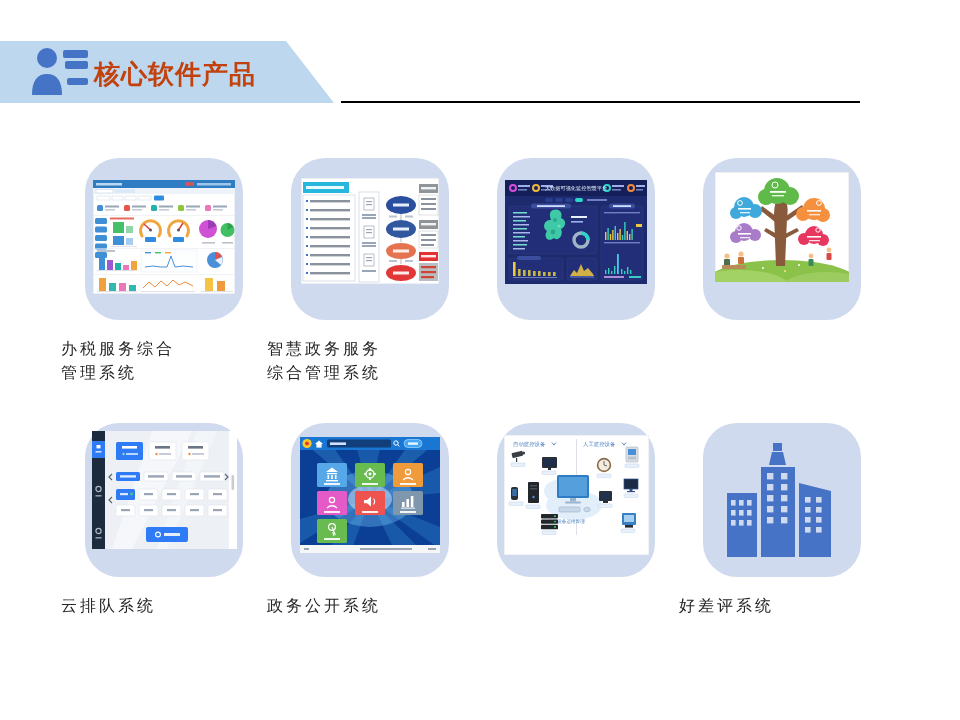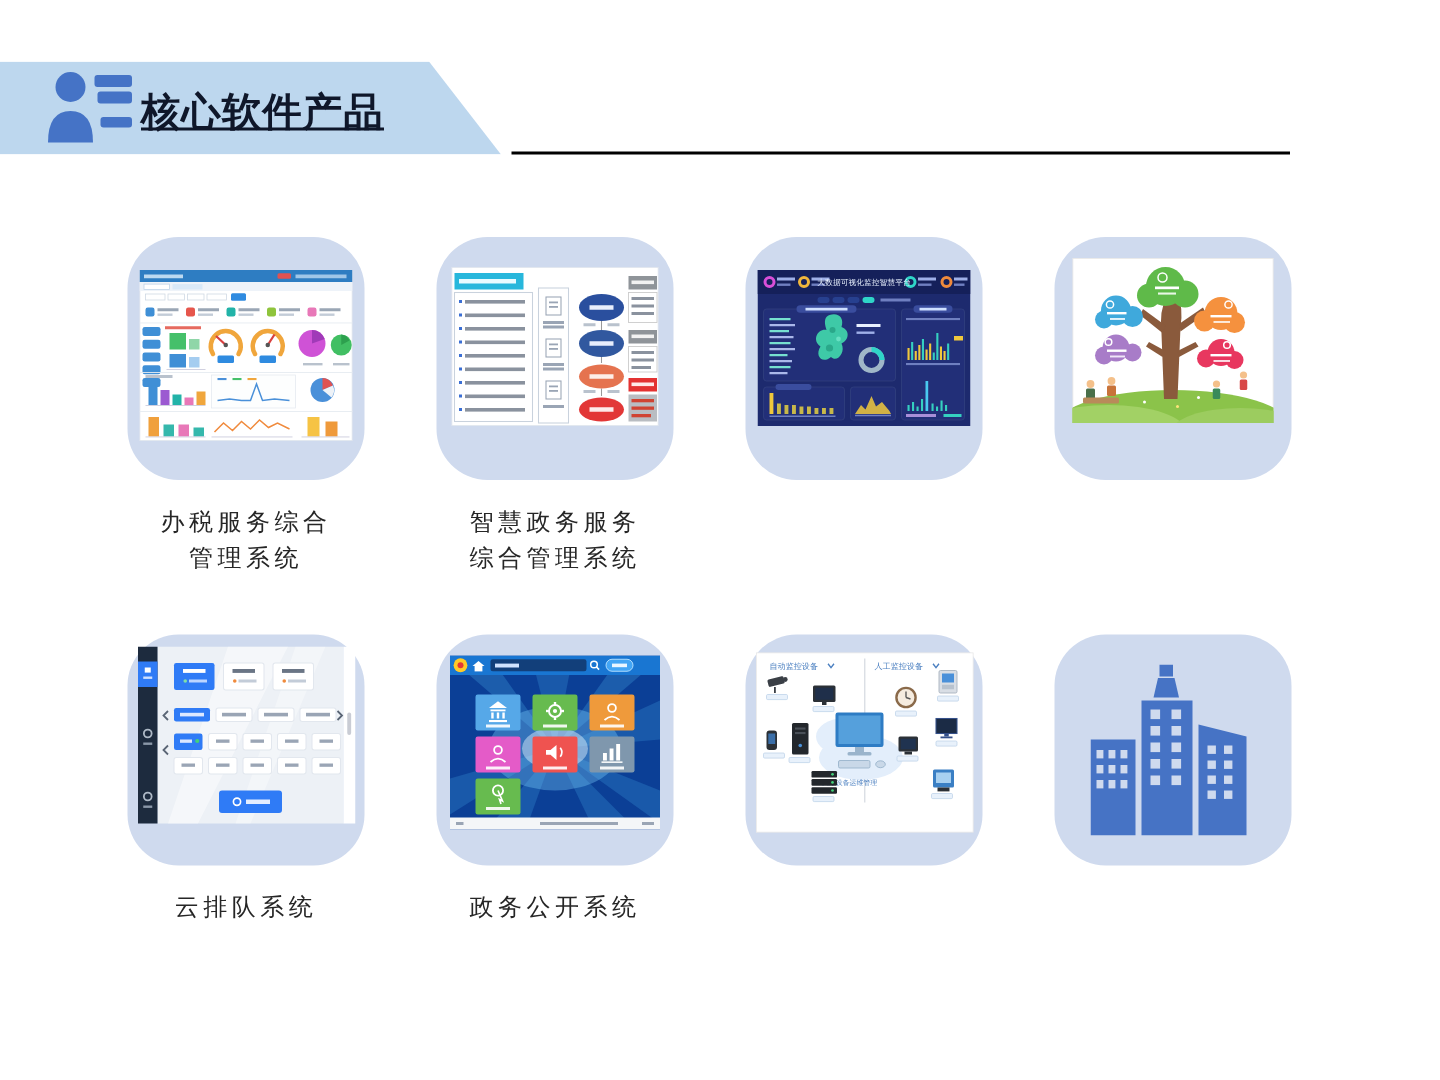--- a/index.html
+++ b/index.html
@@ -2,27 +2,27 @@
 <html><head>
 <meta charset="utf-8">
 <style>
   html,body{margin:0;padding:0;background:#ffffff;}
   .slide{position:relative;width:960px;height:720px;background:#ffffff;overflow:hidden;
          font-family:"Liberation Sans",sans-serif;}
   .banner{position:absolute;left:0;top:41px;width:334px;height:62px;background:#bdd7ee;
           clip-path:polygon(0 0,286px 0,334px 100%,0 100%);}
   .banner-icon{position:absolute;left:30px;top:47px;width:58px;height:52px;}
   .slide-title{position:absolute;left:94px;top:57px;font-size:26px;font-weight:bold;
-               color:#0f172a;letter-spacing:1px;text-decoration:underline;}
+               color:#c2410c;letter-spacing:1px;}
   .hline{position:absolute;left:341px;top:101px;width:519px;height:2px;background:#000;}
   .card{position:absolute;width:158px;background:#cfdaee;border-radius:34px;}
   .row1{top:158px;height:162px}.row2{top:423px;height:154px}
   .c1{left:85px}.c2{left:291px}.c3{left:497px}.c4{left:703px}
   .shot{position:absolute;display:block;}
-  .plabel{position:absolute;width:206px;text-align:center;font-size:16px;letter-spacing:3px;
+  .plabel{position:absolute;width:206px;text-align:left;font-size:16px;letter-spacing:3px;
           color:#262626;line-height:24px;white-space:pre-line;}
   .lr1{top:337px}.lr2{top:594px}
   .l1{left:61px}.l2{left:267px}.l3{left:473px}.l4{left:679px}
 </style>
 </head>
 <body>
 
 <div class="slide">
 
   <div class="banner"></div>
@@ -676,14 +676,15 @@
       </g>
     </svg>
   </div>
 
   <div class="plabel lr1 l1">办税服务综合
 管理系统</div>
   <div class="plabel lr1 l2">智慧政务服务
 综合管理系统</div>
   <div class="plabel lr2 l1">云排队系统</div>
   <div class="plabel lr2 l2">政务公开系统</div>
+  <div class="plabel lr2 l4">好差评系统</div>
 
 </div>
 
 </body></html>

